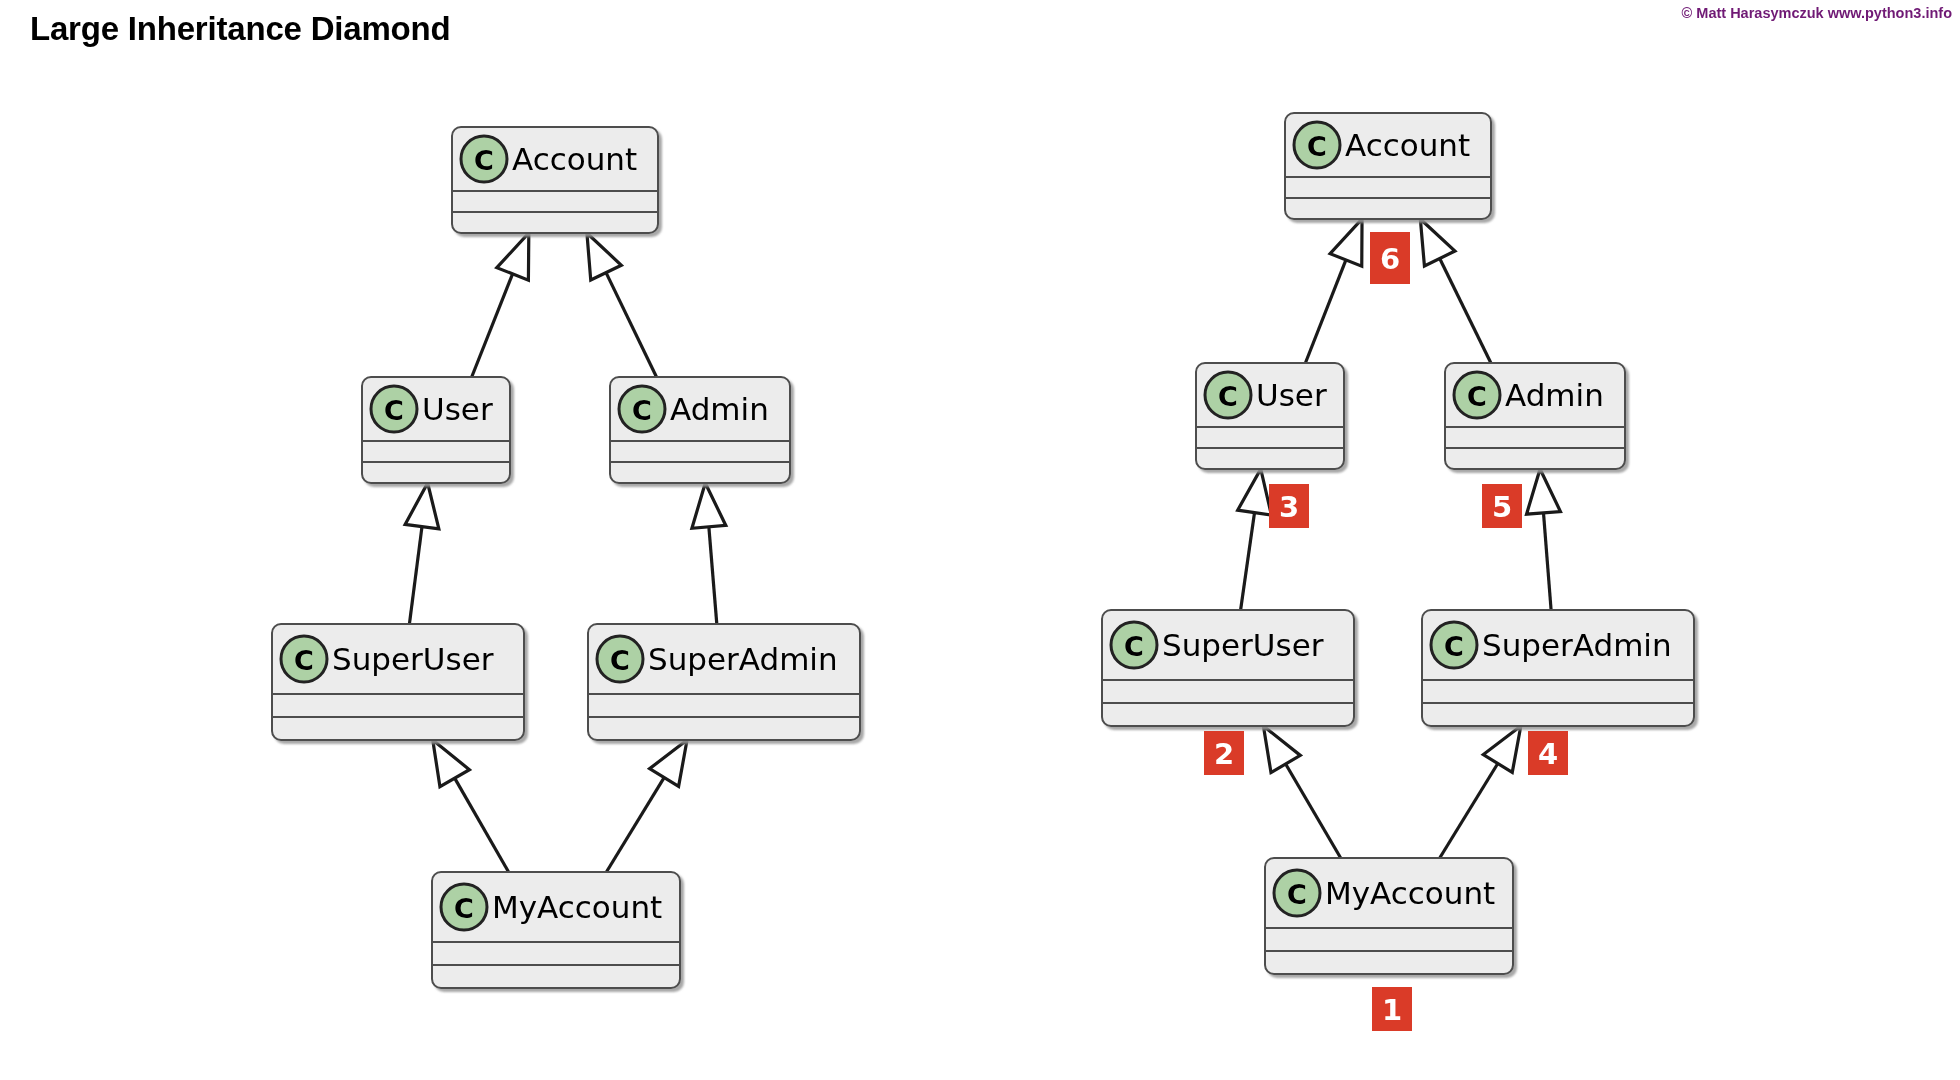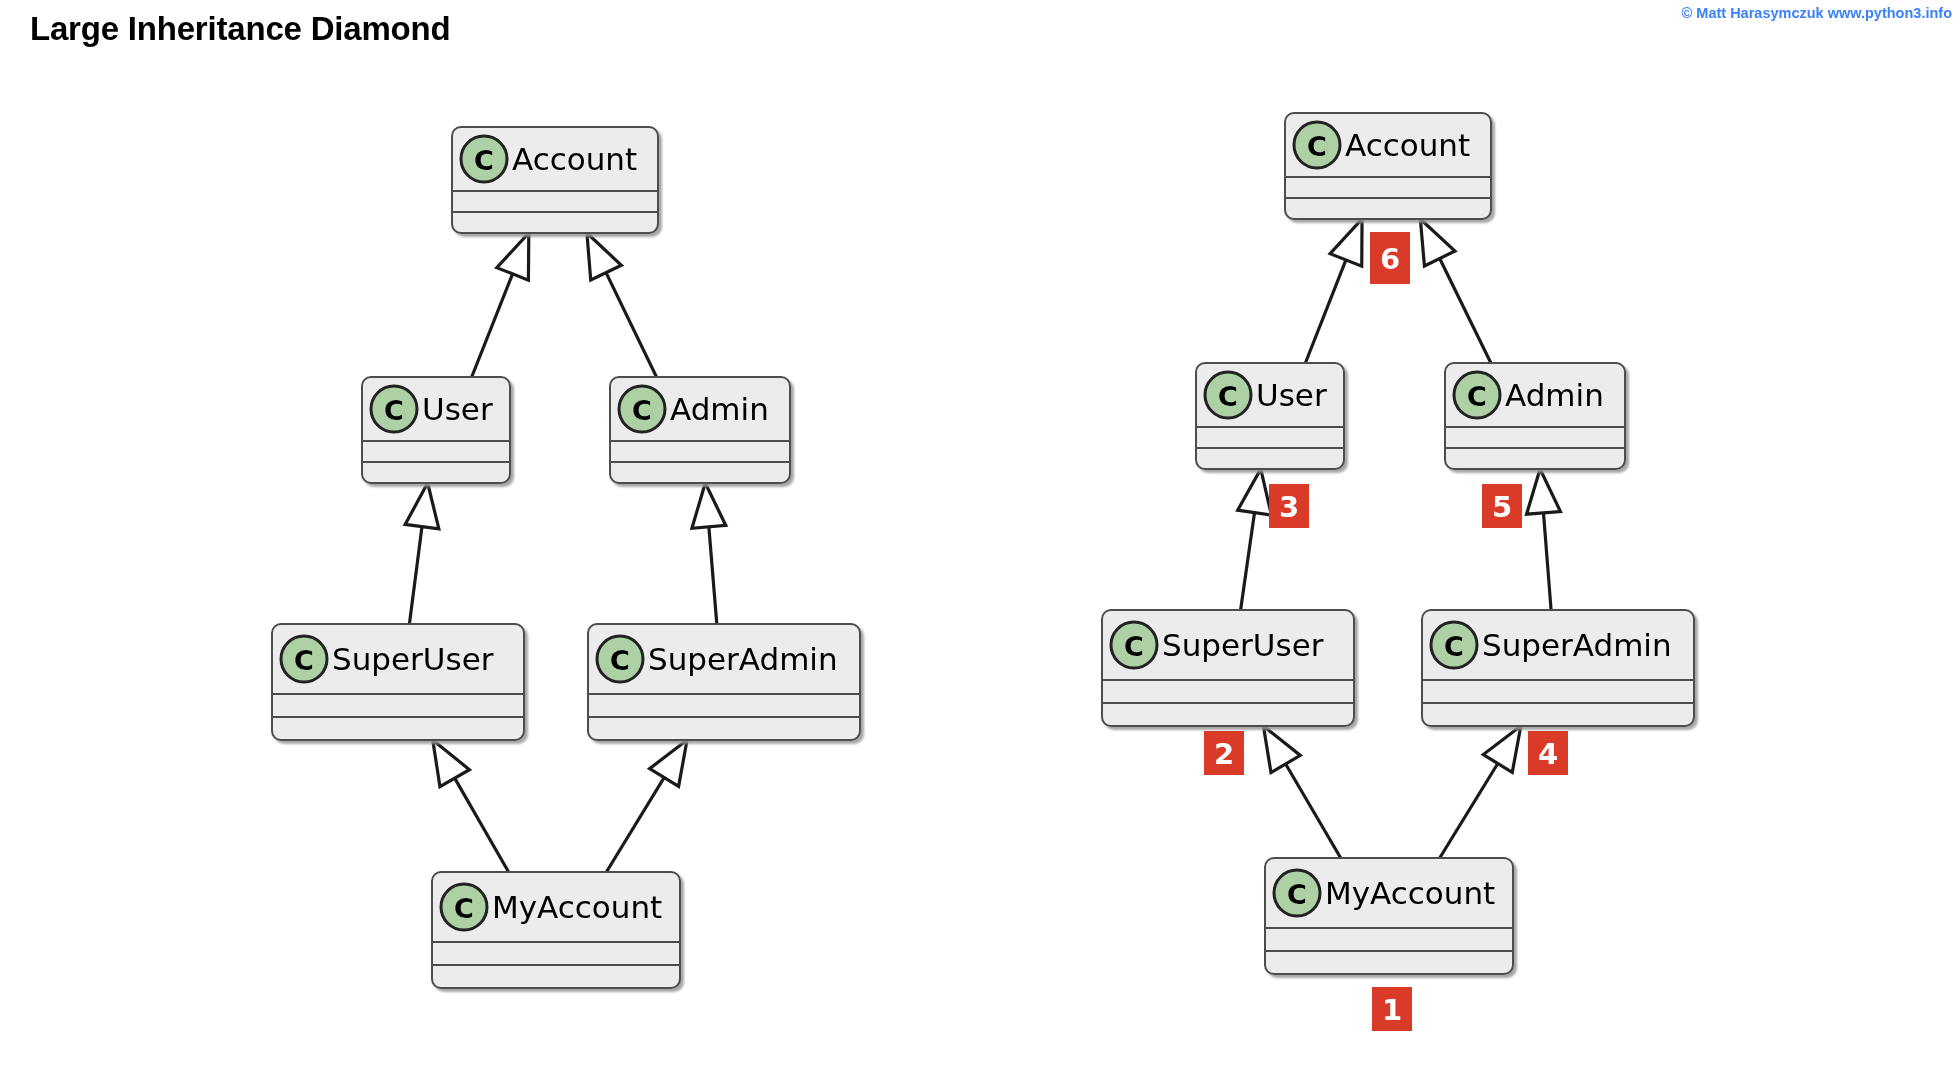--- a/index.html
+++ b/index.html
@@ -28,21 +28,21 @@
     white-space: nowrap;
   }
 
   #copyright {
     position: absolute;
     right: 8px;
     top: 5px;
     font-family: "Liberation Sans", "DejaVu Sans", sans-serif;
     font-size: 14.5px;
     font-weight: bold;
-    color: #3b82f6;
+    color: #701a75;
     white-space: nowrap;
     text-align: right;
   }
 
   #diagram-canvas {
     position: absolute;
     left: 0;
     top: 0;
     width: 1960px;
     height: 1080px;

